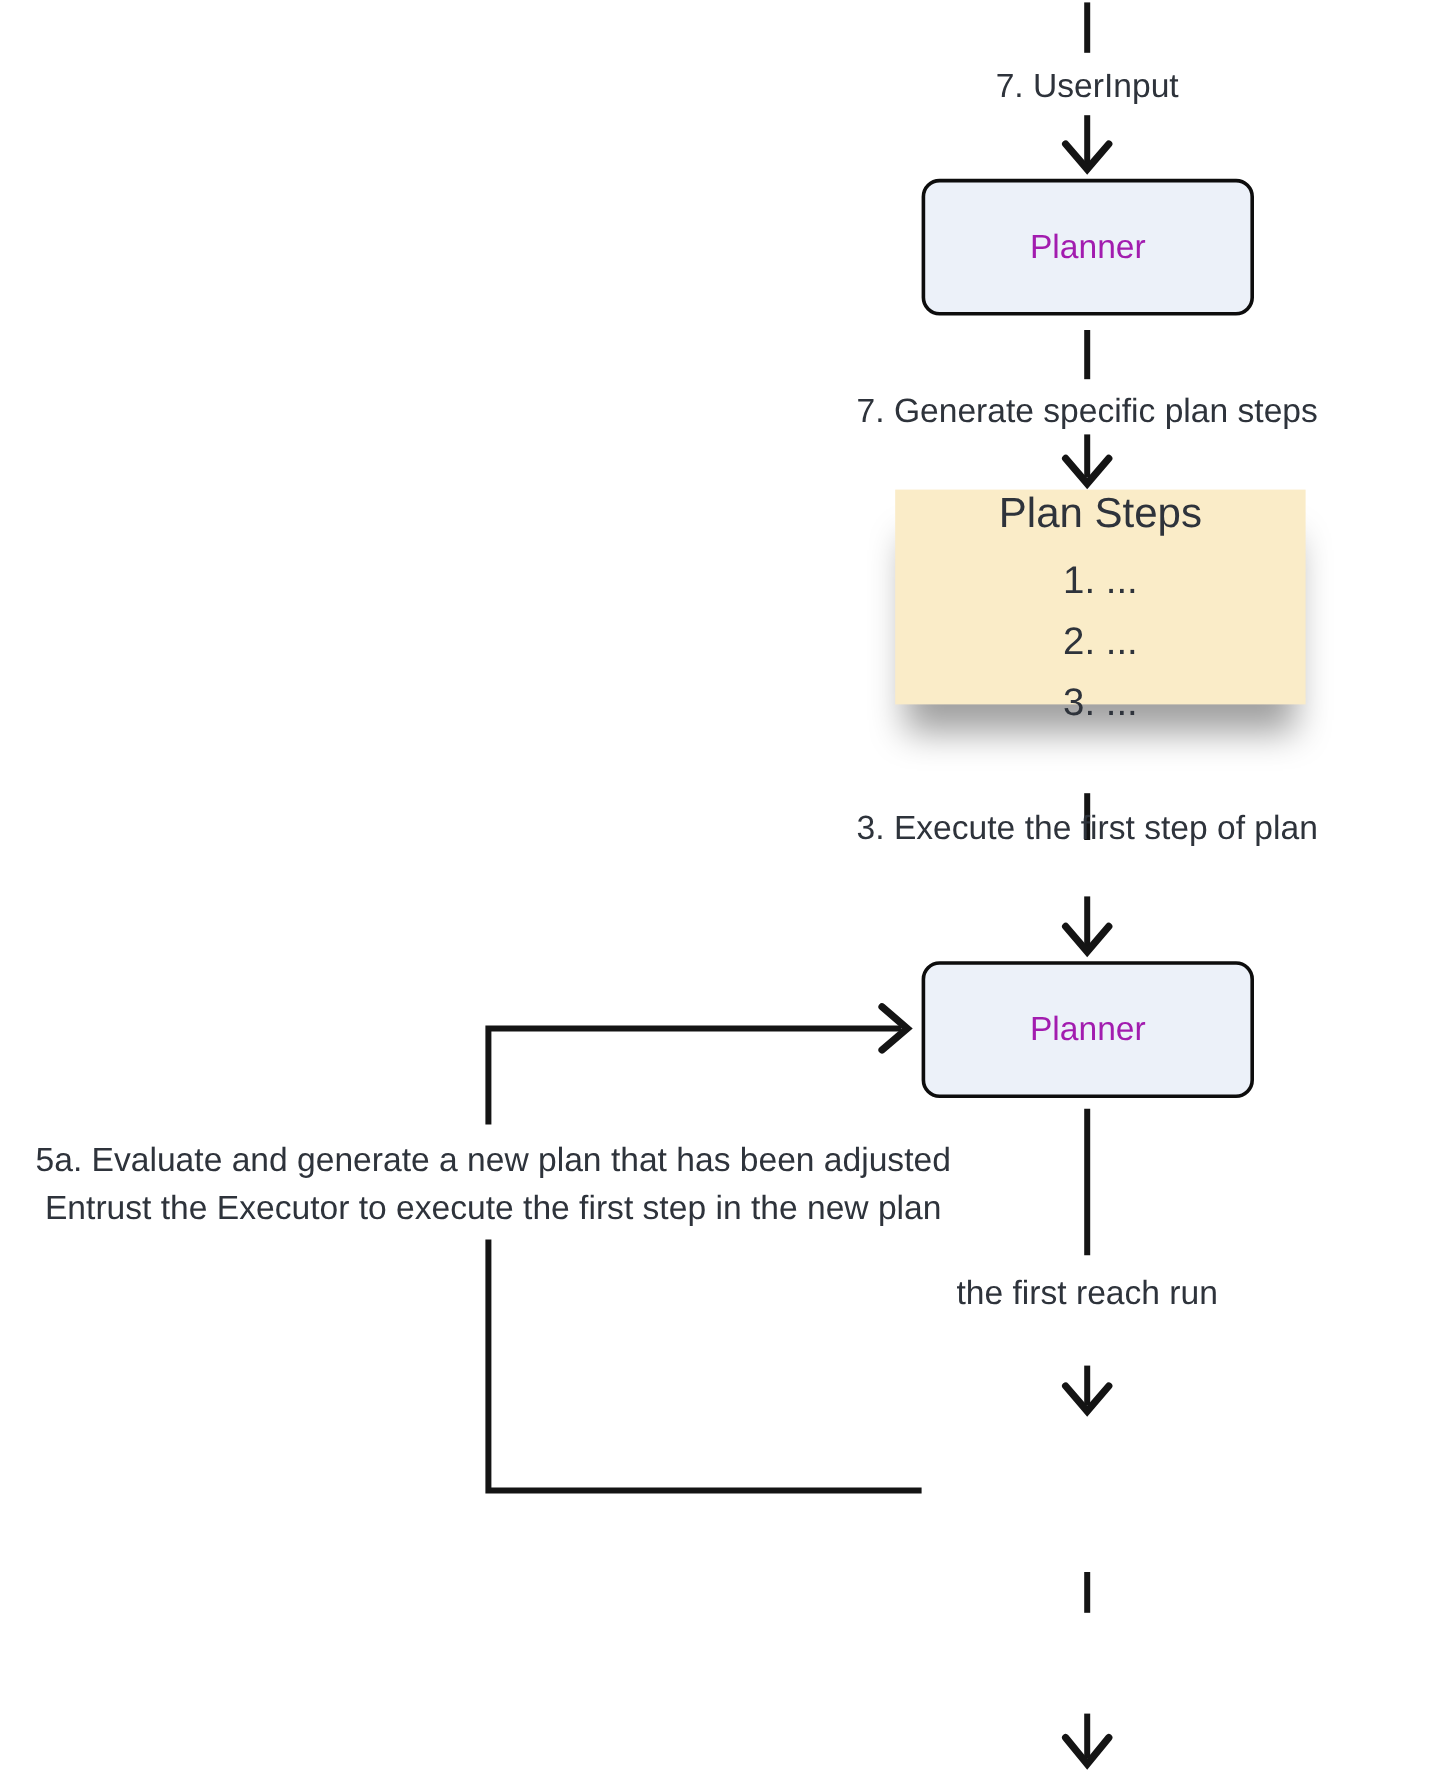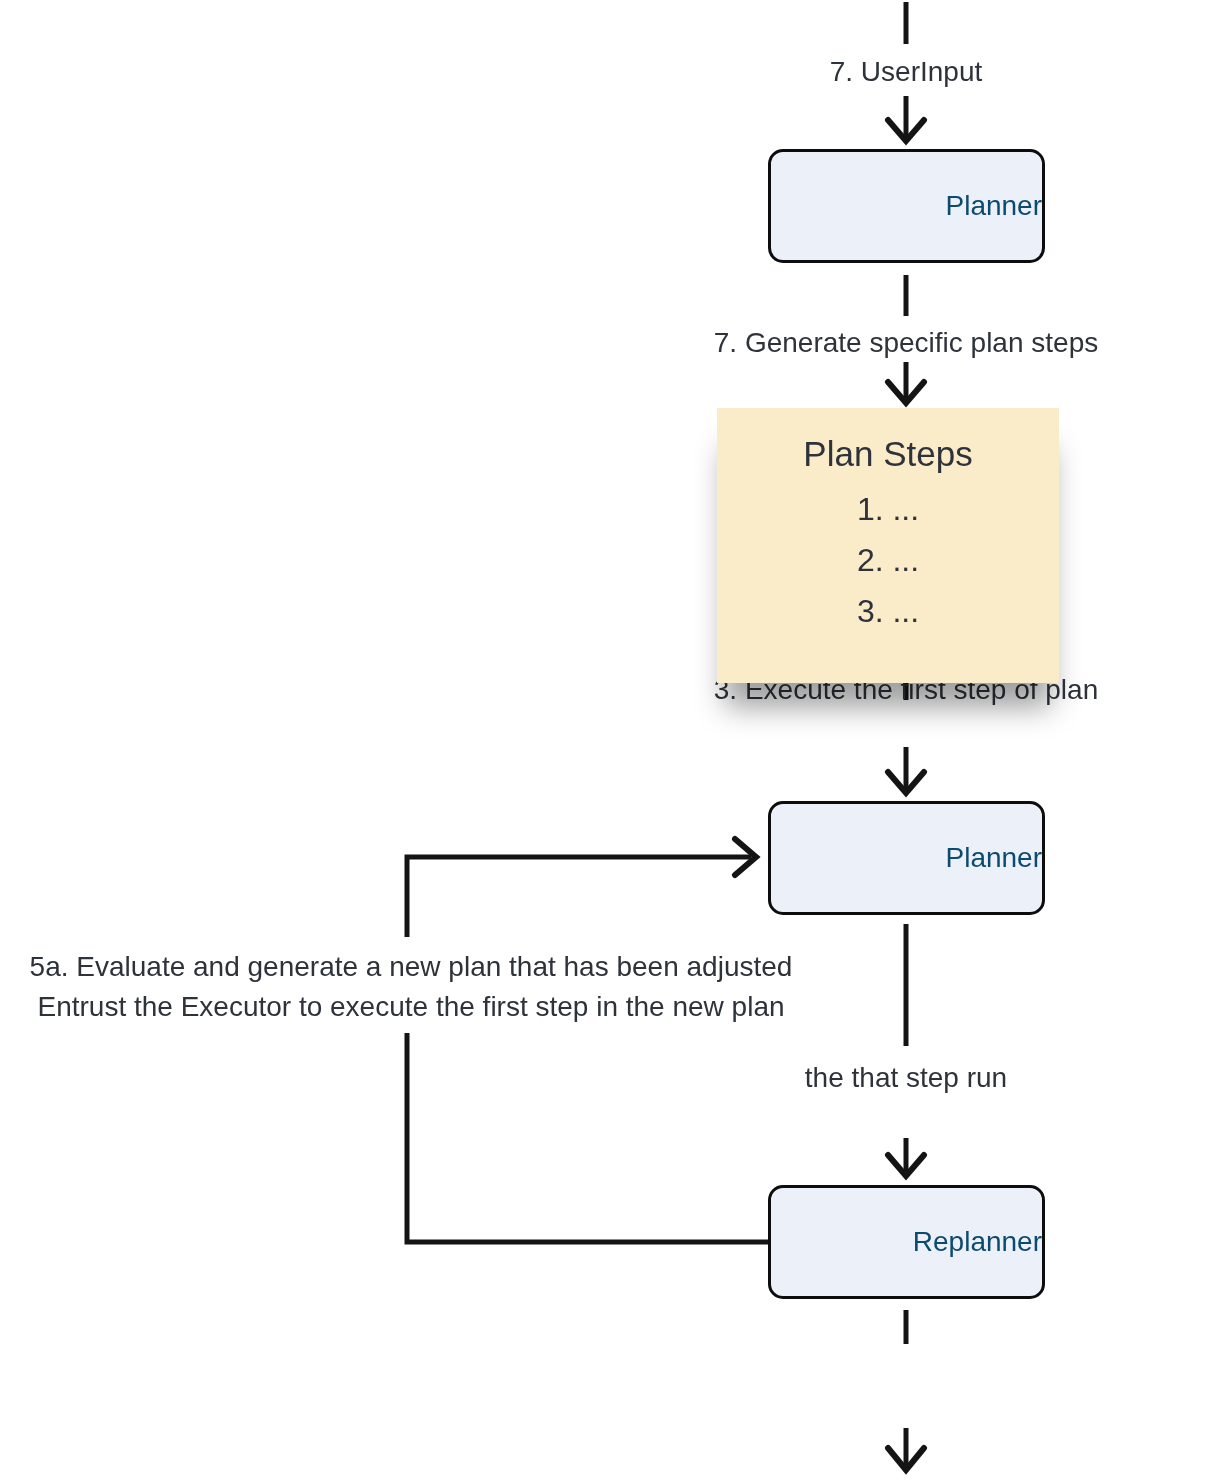--- a/index.html
+++ b/index.html
@@ -34,35 +34,34 @@
   .node {
     position: absolute;
     width: 277px;
     height: 114px;
     background: #ecf1f9;
     border: 3.5px solid #0d0d0d;
     border-radius: 15px;
     box-sizing: border-box;
     display: flex;
     align-items: center;
-    justify-content: flex-end;
+    justify-content: center;
     font-size: 28px;
-    color: #0c4a6e;
+    color: #a21caf;
   }
   .node-planner   { left: 768px; top: 149px; }
   .node-executor  { left: 768px; top: 801px; }
   .node-replanner { left: 768px; top: 1185px; }
   .note {
     position: absolute;
-    left: 717px; top: 408px;
-    width: 342px; height: 275px;
+    left: 746px; top: 408px;
+    width: 342px; height: 179px;
     background: #faecc8;
     box-sizing: border-box;
     text-align: center;
-    padding-top: 26px;
     box-shadow: 0 32px 28px -8px rgba(0,0,0,0.38);
   }
   .note-title {
     font-size: 35px;
     line-height: 40px;
     color: #2e333b;
   }
   .note-items {
     margin-top: 10px;
     font-size: 32px;
@@ -128,42 +127,39 @@
 
   <div class="edge-label lbl-step2">
     <div>7. Generate specific plan steps</div>
   </div>
 
   <div class="edge-label lbl-step3">
     <div>3. Execute the first step of plan</div>
   </div>
 
   <div class="edge-label lbl-step4">
-    <div>the that step run</div>
+    <div>the first reach run</div>
   </div>
 
   <div class="edge-label lbl-step5a">
     <div>5a. Evaluate and generate a new plan that has been adjusted</div>
     <div>Entrust the Executor to execute the first step in the new plan</div>
   </div>
 
   <div class="edge-label lbl-step5b">
   </div>
 
   <div class="node node-planner">
     <span>Planner</span>
   </div>
 
   <div class="node node-executor">
     <span>Planner</span>
   </div>
 
-  <div class="node node-replanner">
-    <span>Replanner</span>
-  </div>
 
   <div class="note">
     <div class="note-title">Plan Steps</div>
     <div class="note-items">
       <div>1. ...</div>
       <div>2. ...</div>
       <div>3. ...</div>
     </div>
   </div>
 

